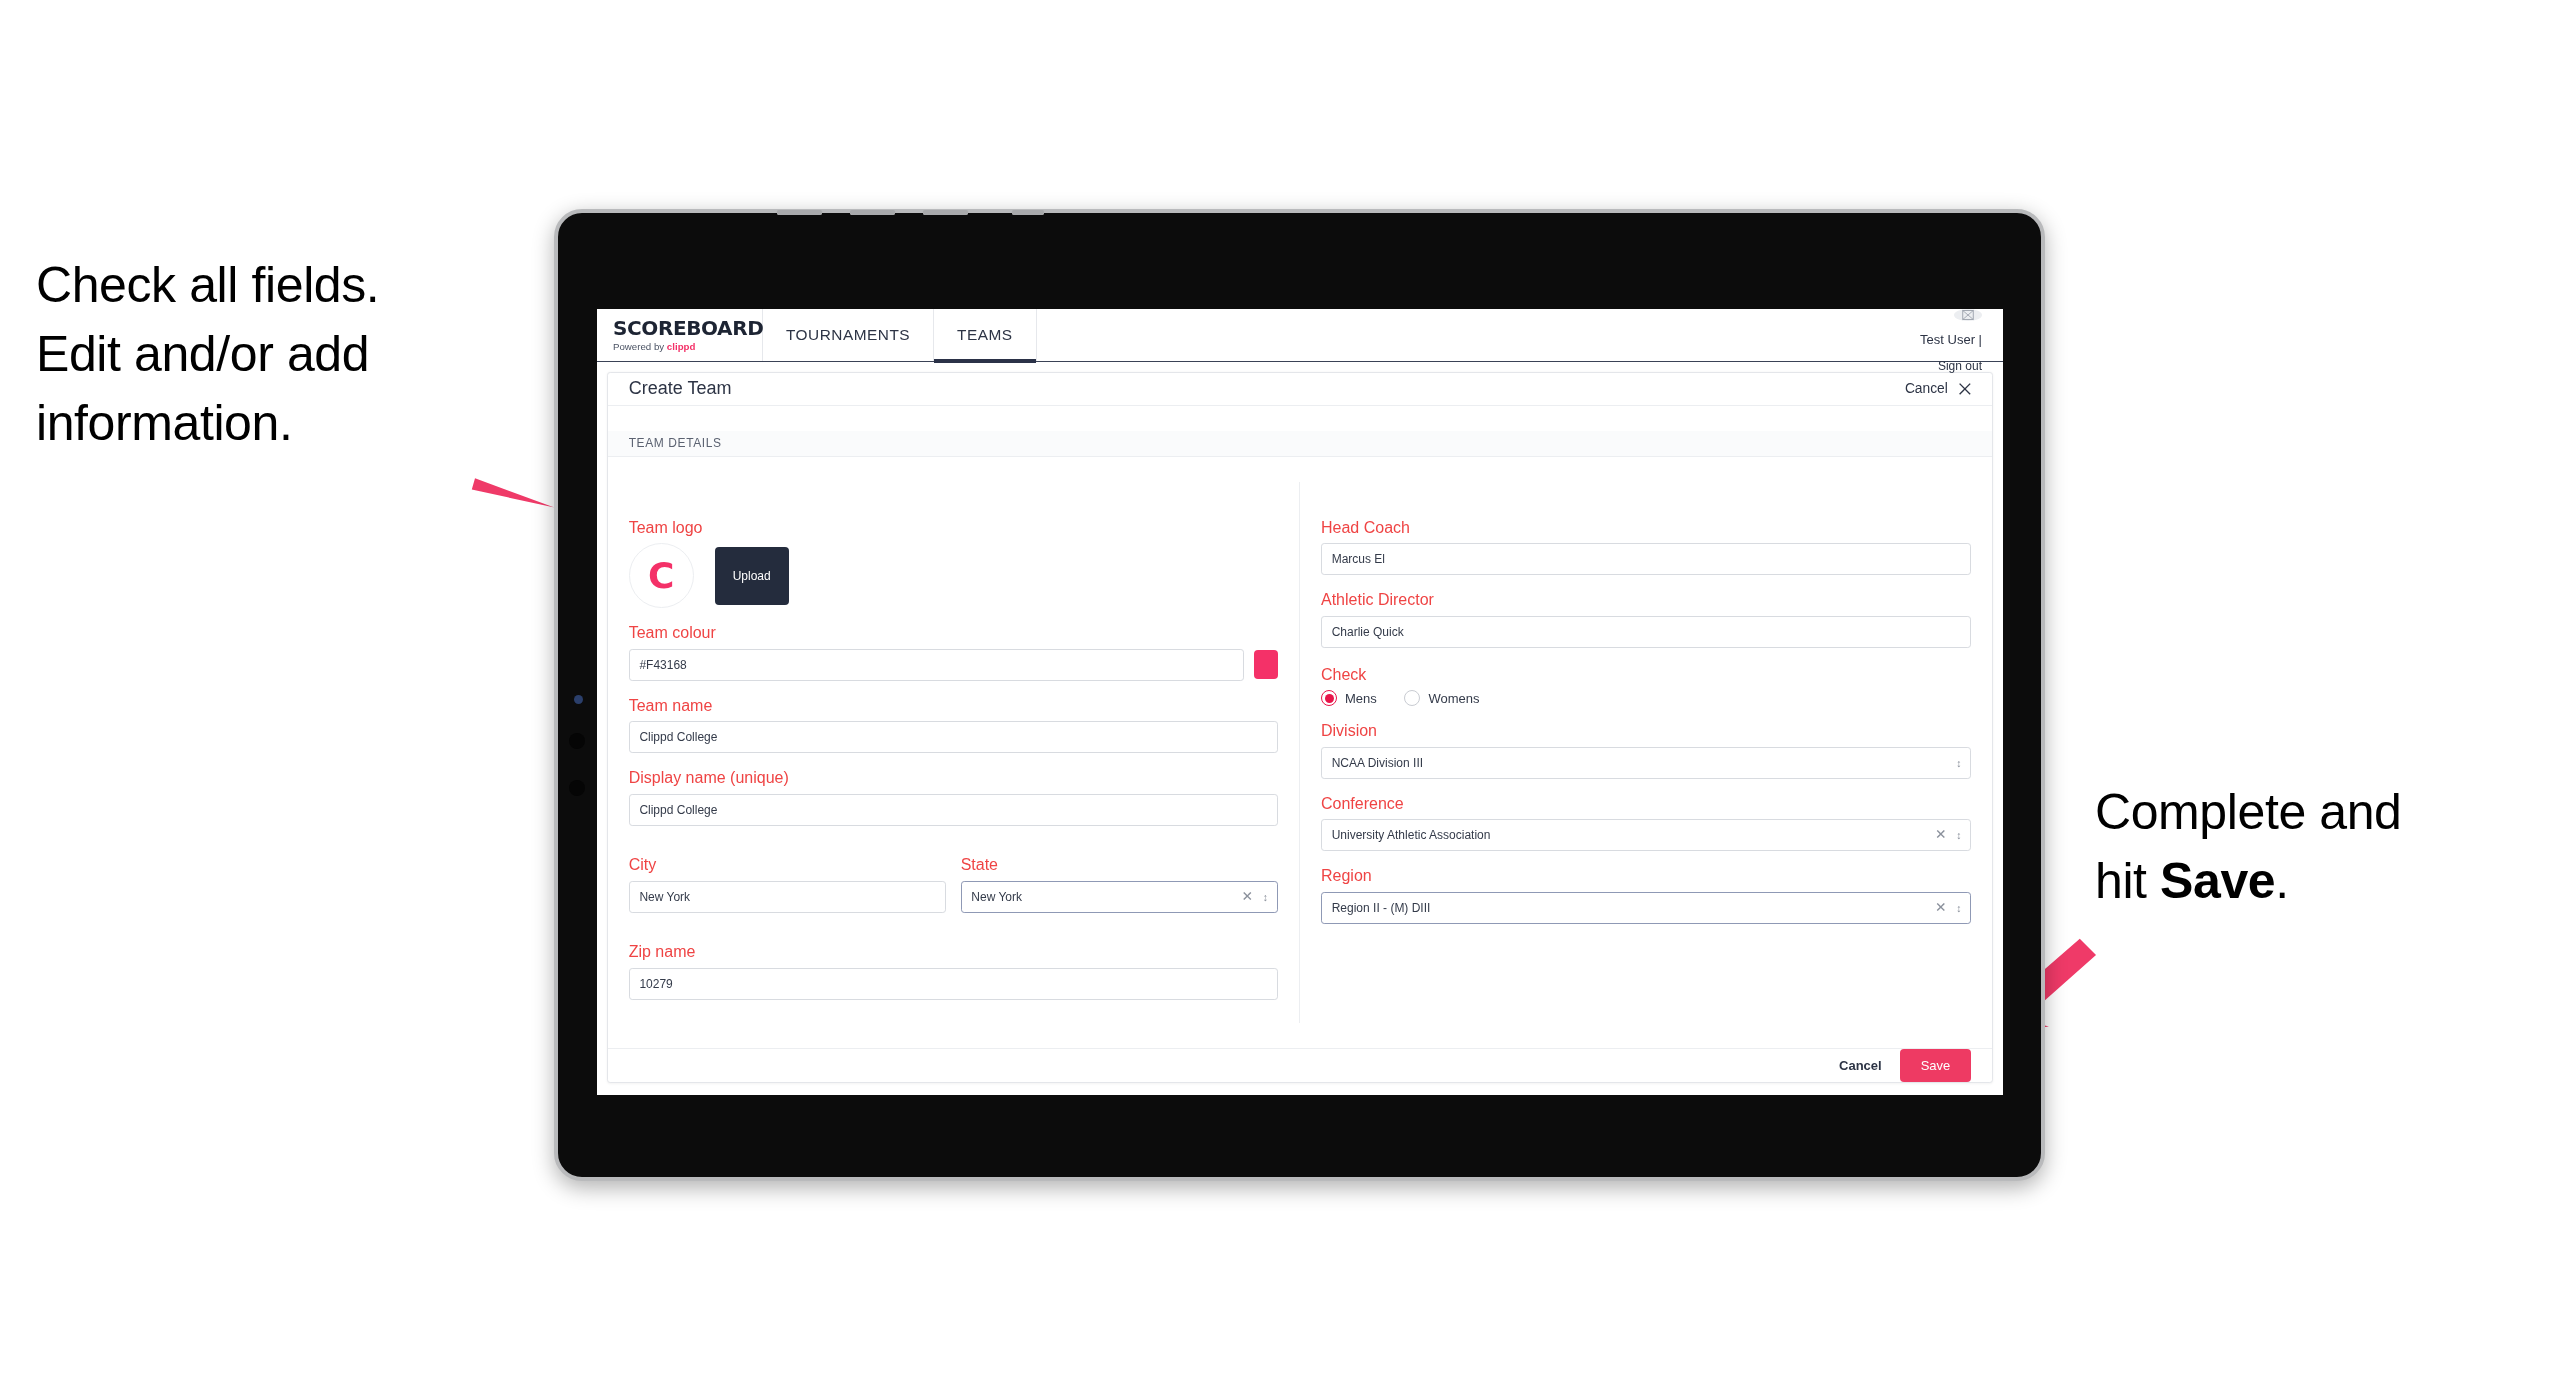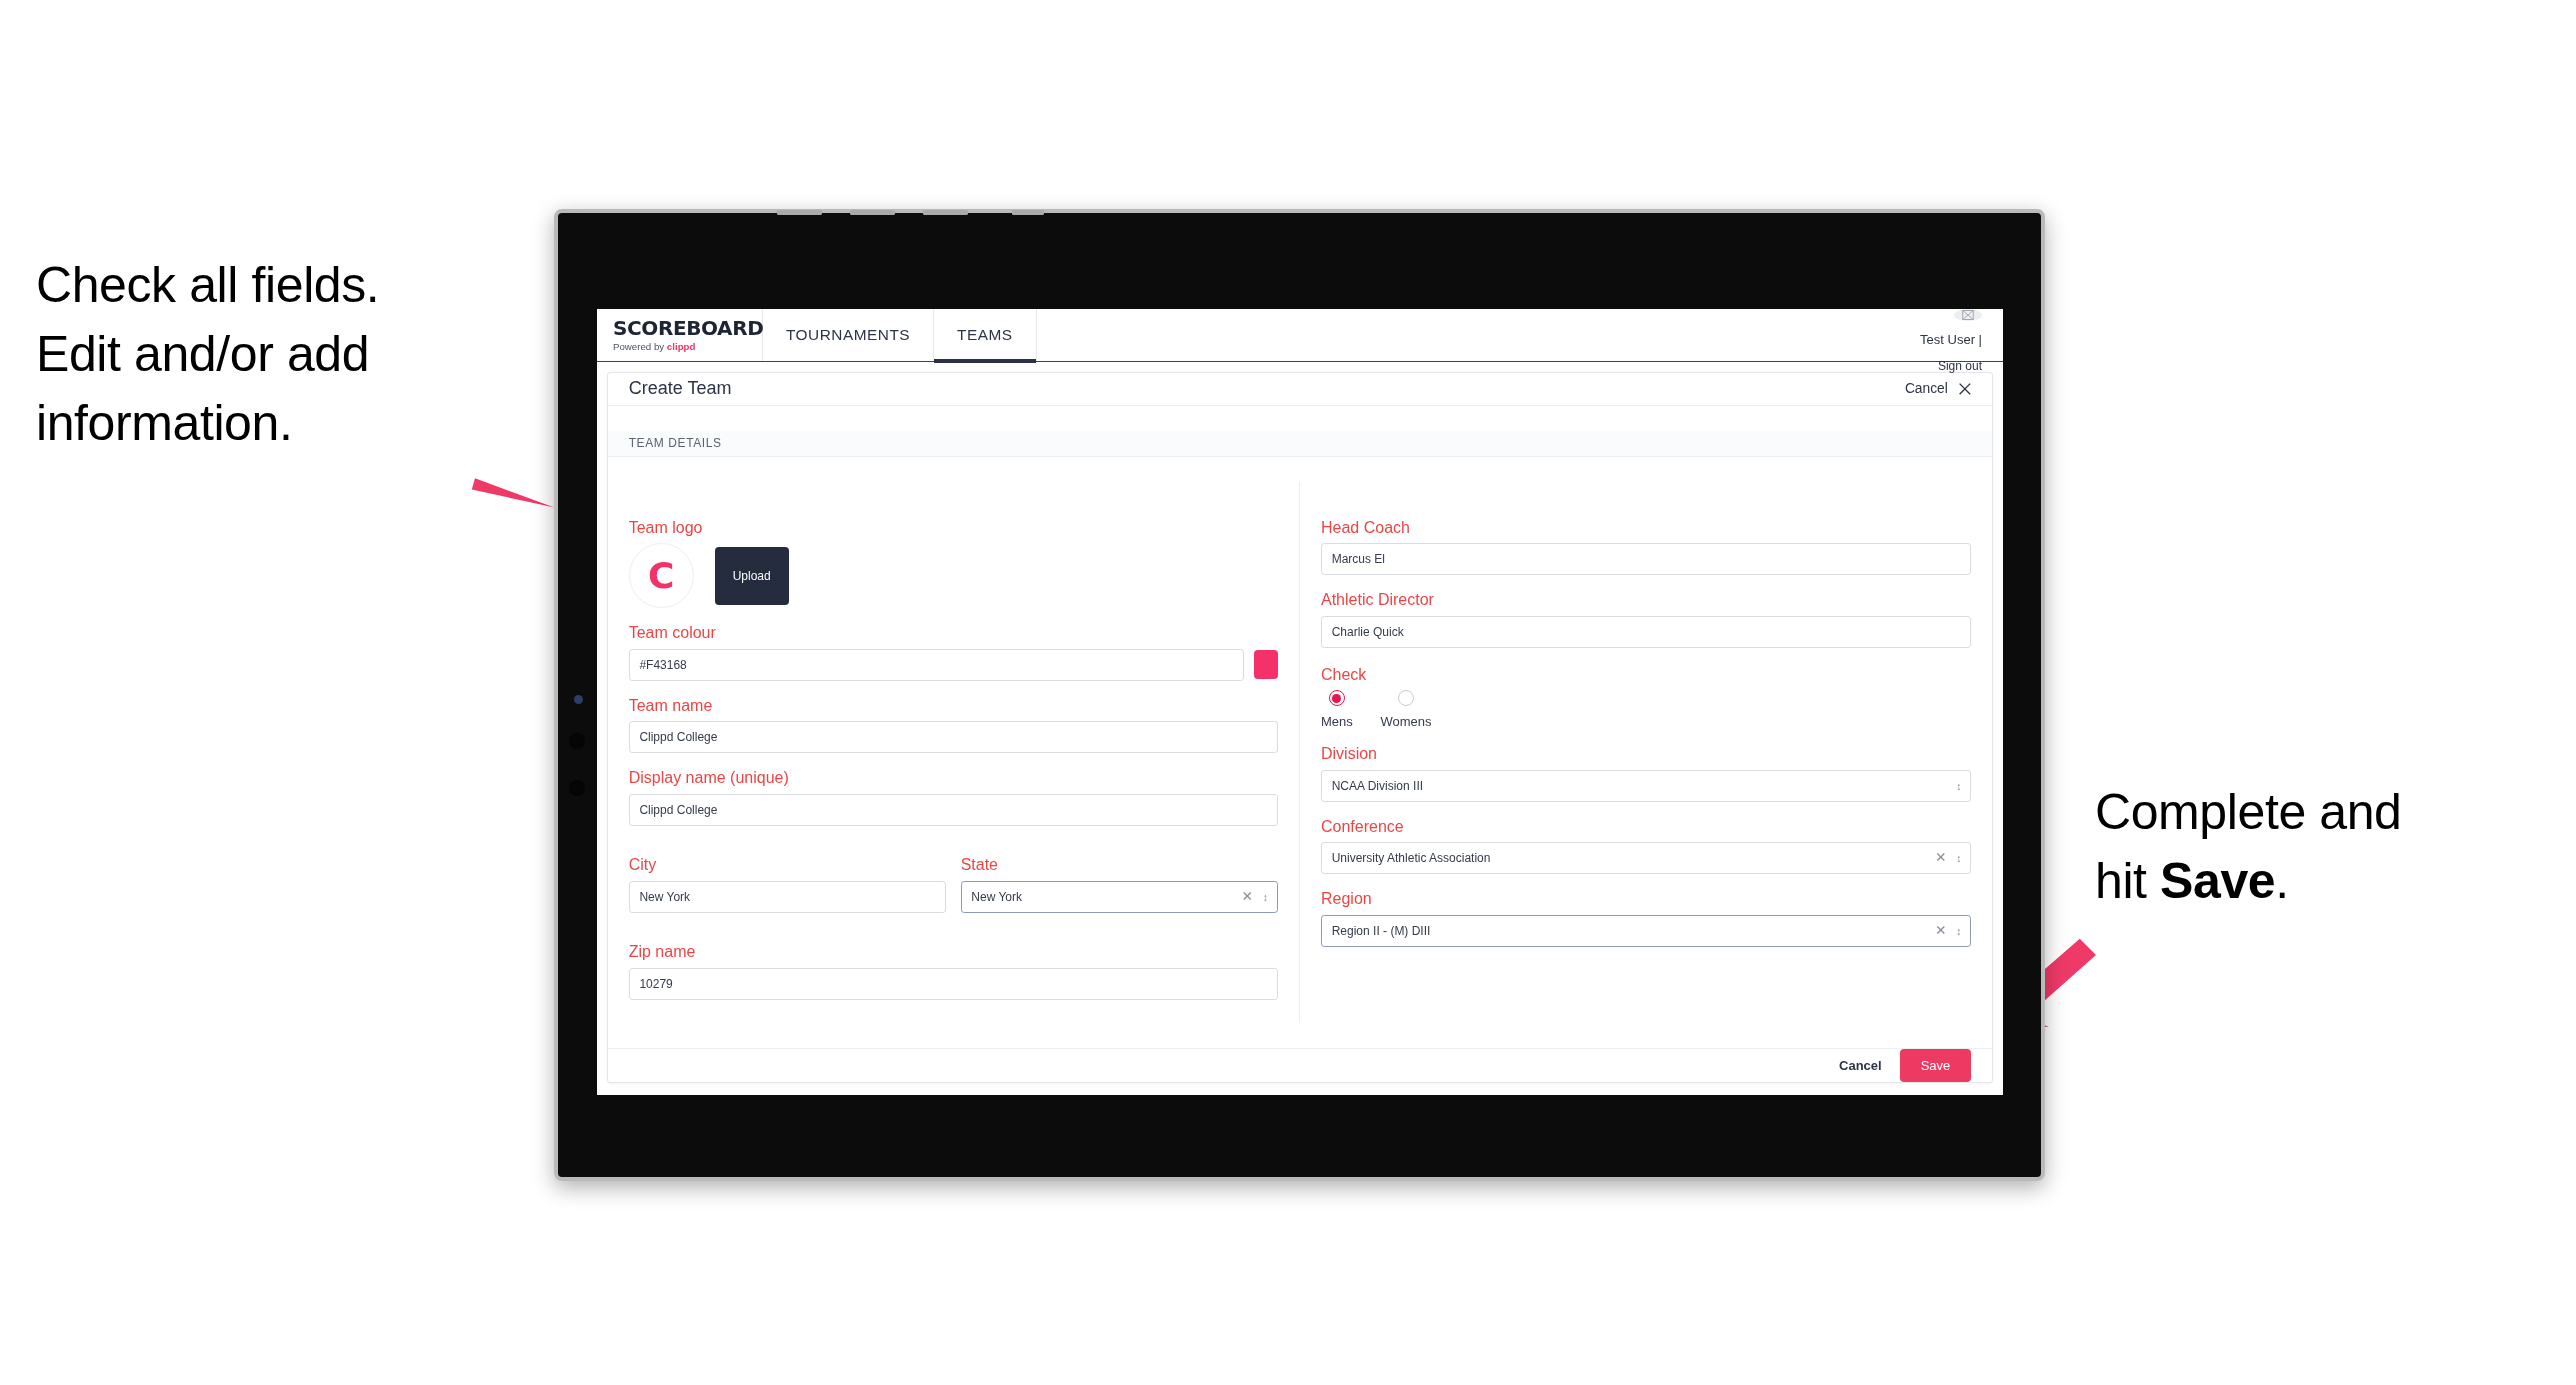--- a/index.html
+++ b/index.html
@@ -26,21 +26,21 @@
   .annot b { font-weight: 700; }
 
   .arrow { position: absolute; }
 
   
   #tablet {
     position: absolute;
     left: 554px; top: 209px;
     width: 1491px; height: 972px;
     background: #0c0c0c;
-    border-radius: 8px;
+    border-radius: 28px;
     border: 4px solid #b9babc;
     box-shadow: 0 6.5px 21px rgba(0,0,0,0.30);
   }
   .bezel-dot {
     position: absolute; left: 11.3px;
     width: 16px; height: 16px; border-radius: 50%;
     background: #050505;
   }
   #cam-dot {
     position: absolute; left: 16px; top: 482px;
@@ -172,21 +172,21 @@
   
   #colour-row { display: flex; align-items: center; gap: 9.7px; }
   #colour-row .inp { flex: 1; }
   #swatch {
     width: 24px; height: 29px; border-radius: 4px; background: #f43168;
     cursor: pointer; flex: none;
   }
 
   
   #radio-row { display: flex; align-items: center; gap: 27.6px; margin-top: 1.6px; }
-  .radio { display: flex; align-items: center; gap: 8px; cursor: pointer; flex-direction: column; }
+  .radio { display: flex; align-items: center; gap: 8px; cursor: pointer; }
   .rdot {
     width: 16px; height: 16px; border-radius: 50%;
     border: 1.6px solid #c9ccd2; display: flex;
     align-items: center; justify-content: center; background: #fff;
   }
   .radio.on .rdot { border-color: #e8154a; }
   .radio.on .rdot::after {
     content: ""; width: 9px; height: 9px; border-radius: 50%;
     background: #e8154a;
   }

